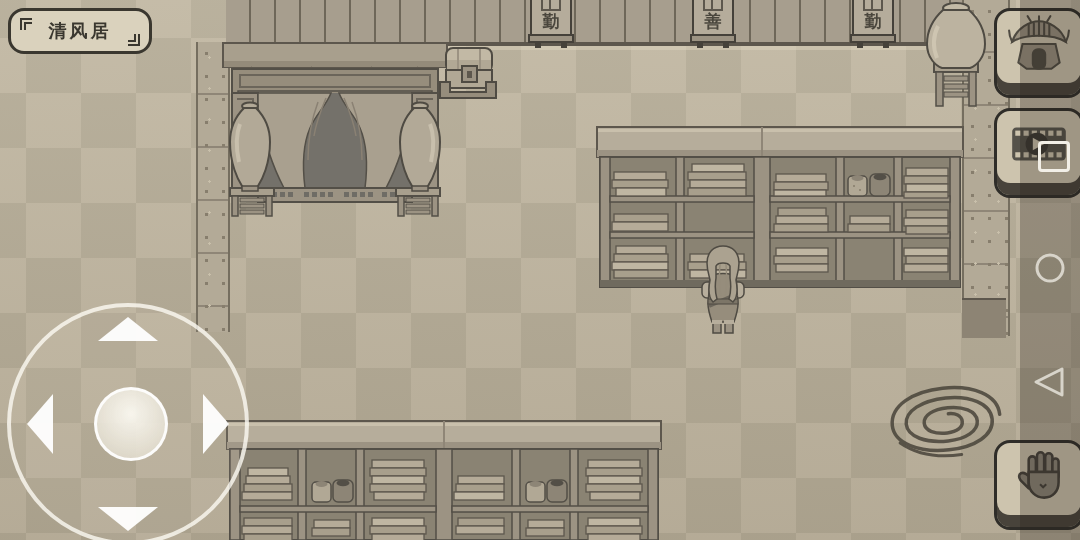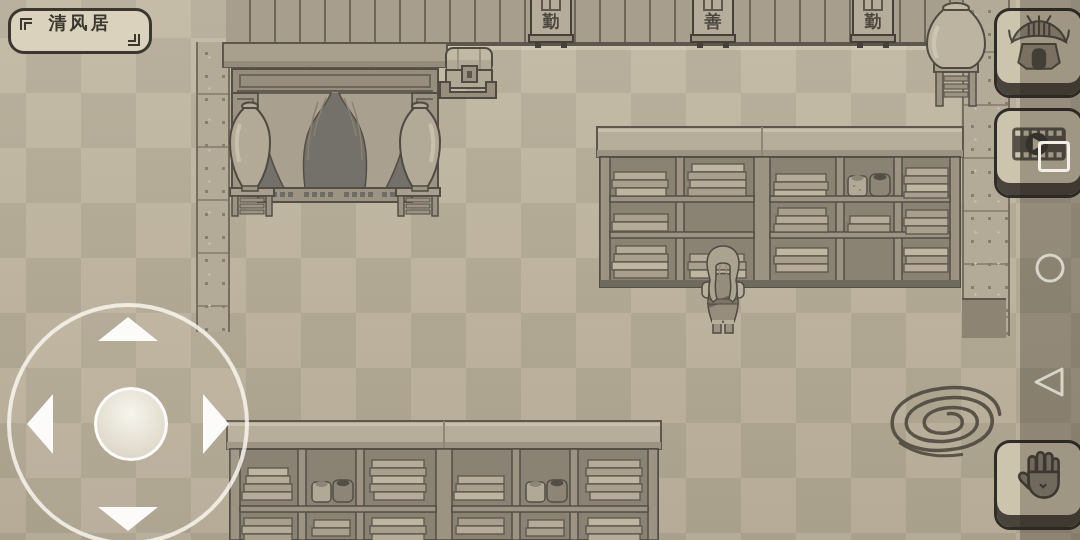--- a/index.html
+++ b/index.html
@@ -31,21 +31,21 @@
   .scroll{top:0;width:38px;height:34px;background:#b5ac9b;border:2px solid #45413a;border-top:none;
     z-index:2;text-align:center;}
   .scroll .frag{width:16px;height:9px;margin:0 auto 1px auto;border:2px solid #5d574d;border-top:none;
     background:linear-gradient(90deg,transparent 6px,#5d574d 6px,#5d574d 8px,transparent 8px);}
   .scroll .char{display:block;font-size:17px;line-height:20px;font-weight:bold;color:#4a463d;}
   .scroll .bar{position:absolute;left:-4px;top:34px;width:42px;height:5px;background:#9c9383;border:2px solid #45413a;}
   .scroll .leg1,.scroll .leg2{position:absolute;top:43px;width:6px;height:5px;background:#45413a;}
   .scroll .leg1{left:3px;} .scroll .leg2{left:29px;}
   
   .loc-label{left:8px;top:8px;width:138px;height:40px;background:#dad2bd;border:3px solid #3a372f;
-    border-radius:16px;z-index:5;display:flex;justify-content:center;}
+    border-radius:16px;z-index:5;display:flex;align-items:center;justify-content:center;}
   .loc-label span{font-size:18px;font-weight:bold;color:#3a372f;letter-spacing:3px;}
   .hud-btn{left:994px;width:84px;height:84px;background:#cdc4ae;border:3px solid #2f2d29;border-radius:16px;
     box-shadow:inset 0 -12px 0 rgba(48,45,39,0.85);z-index:2;display:flex;align-items:flex-start;justify-content:center;}
   .capture-frame{left:1038px;top:141px;width:26px;height:25px;border:3px solid #f2efe7;border-radius:4px;z-index:5;}
   
   .joystick{left:7px;top:303px;width:234px;height:234px;border-radius:50%;
     border:4px solid rgba(252,250,242,0.8);background:rgba(240,235,220,0.08);z-index:5;}
   .joy-knob{position:absolute;left:83px;top:80px;width:68px;height:68px;border-radius:50%;
     border:3px solid rgba(255,255,255,0.9);
     background:radial-gradient(circle at 50% 35%,rgba(252,250,243,0.92),rgba(220,214,198,0.85));}

